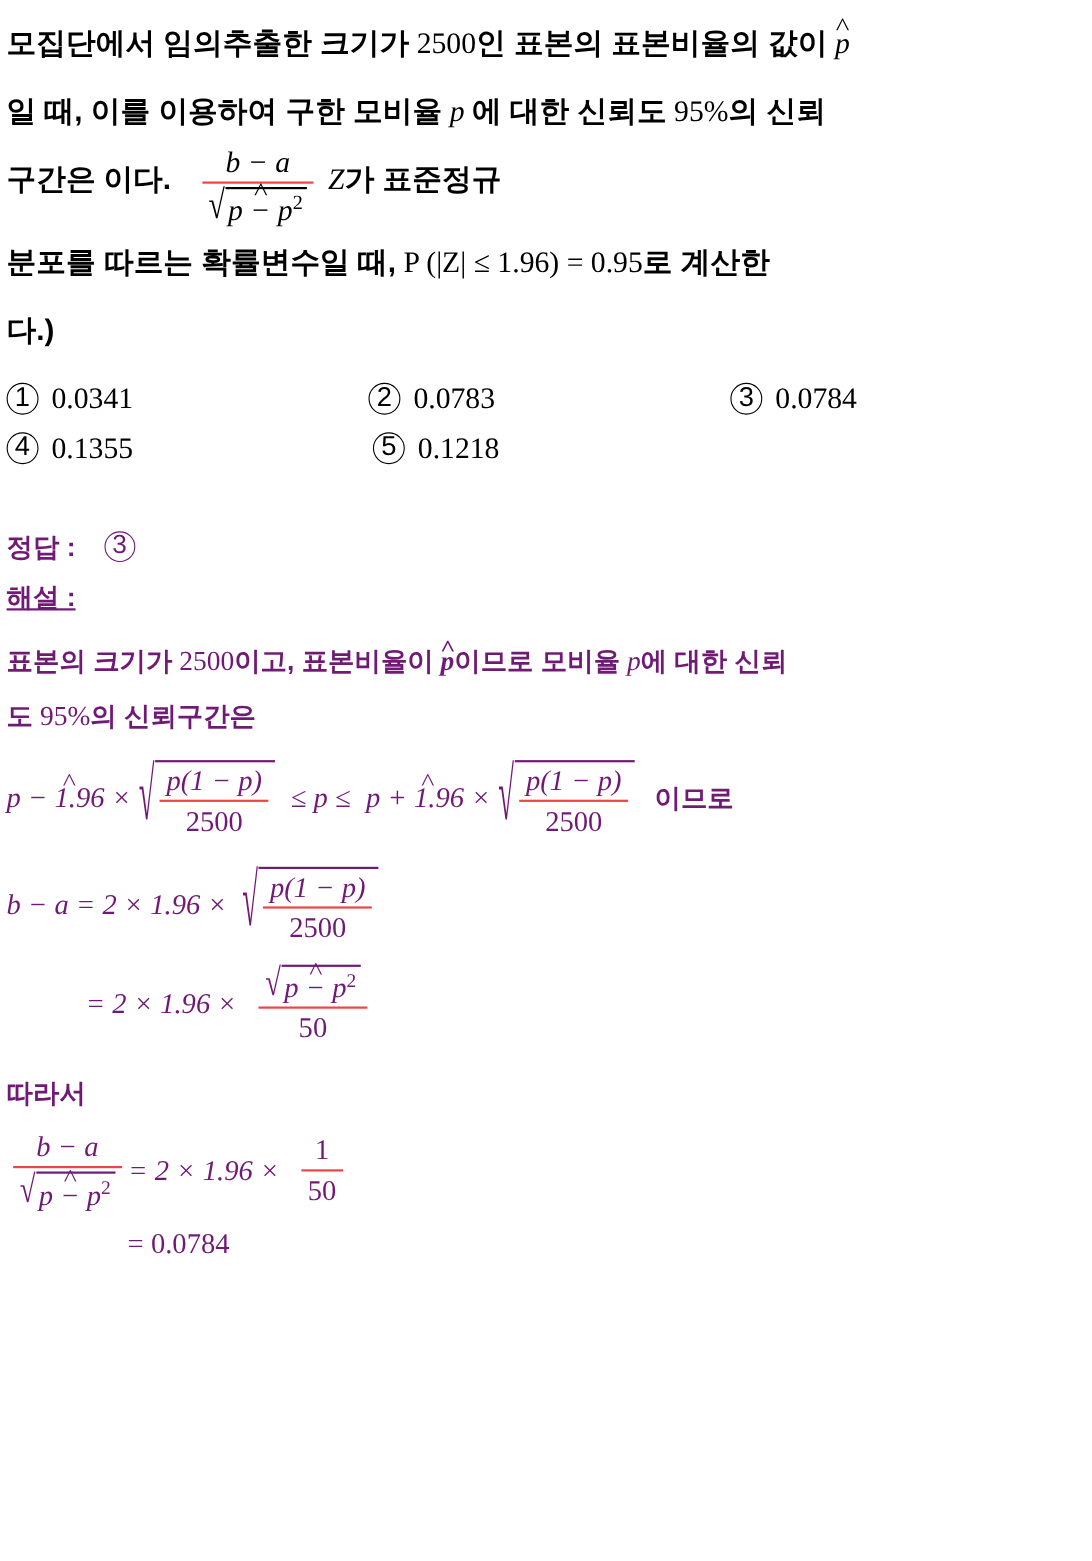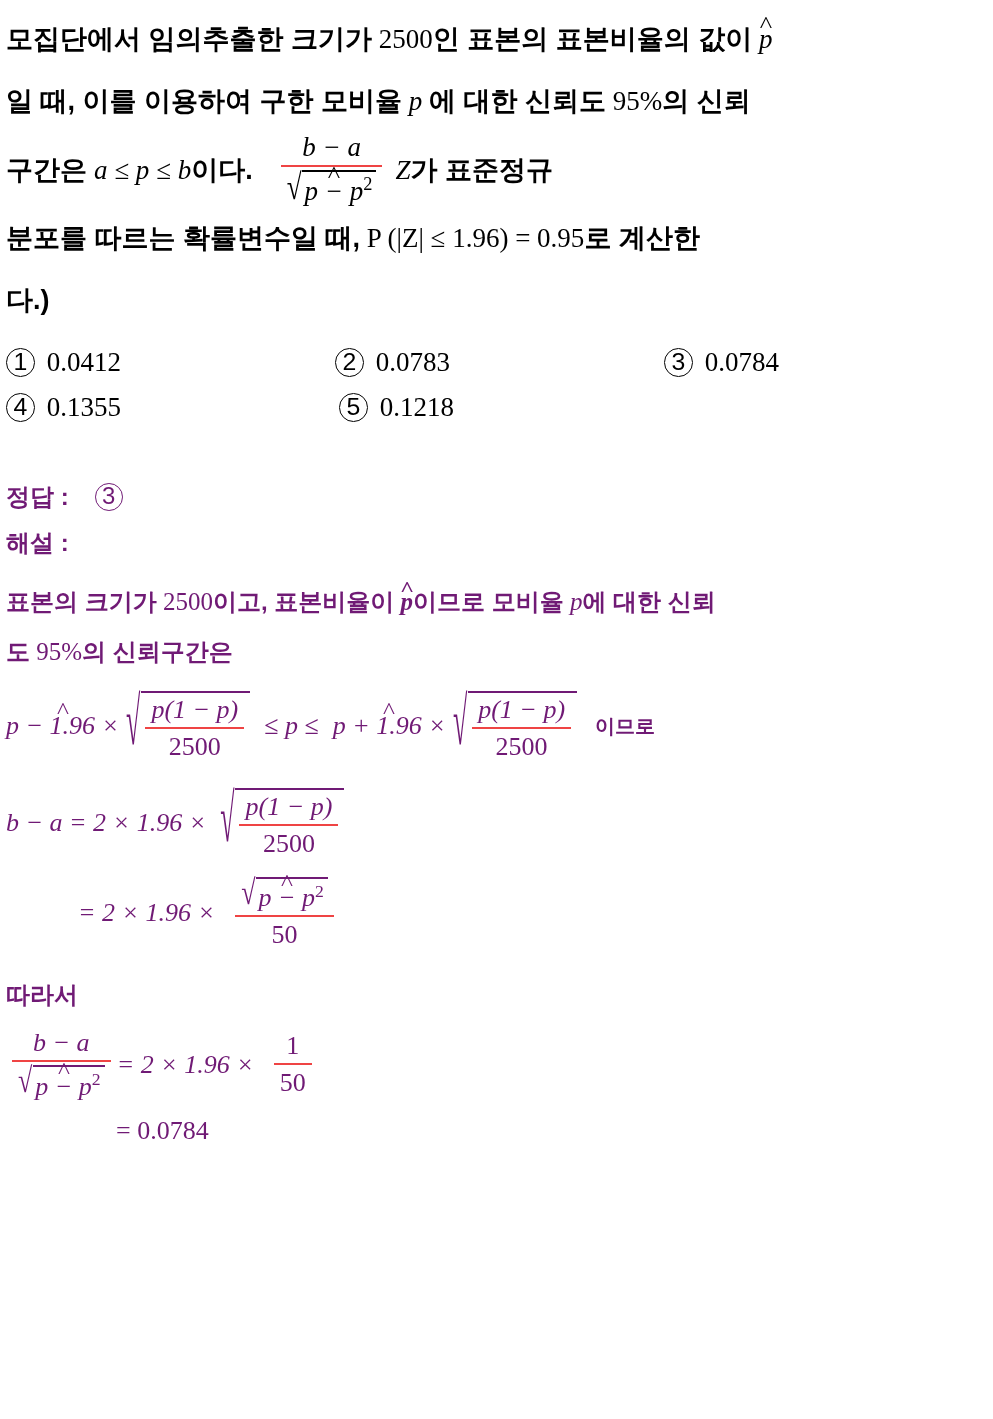--- a/index.html
+++ b/index.html
@@ -122,38 +122,38 @@
     padding-left: 6px;
     font-size: 26px;
   }
   .solution .kr { font-size: 24px; }
   .ans-row {
     display: flex;
     align-items: center;
     gap: 26px;
     margin-bottom: 14px;
   }
-  .sol-label { margin-bottom: 18px; }
+  .sol-label { margin-bottom: 18px; text-decoration: underline; }
 
   .sol-text {
     font-size: 25px;
     line-height: 50px;
   }
   .math-line {
     display: flex;
     align-items: center;
     flex-wrap: nowrap;
     font-size: 26px;
     margin: 14px 0;
   }
   .math-line.indent { padding-left: 72px; }
   .gap { display: inline-block; width: 14px; }
   .gap-s { display: inline-block; width: 7px; }
   .gap-l { display: inline-block; width: 22px; }
-  .tail-kr { margin-left: 18px; font-family: "Liberation Sans", sans-serif; font-weight: bold; font-size: 20px;}
+  .tail-kr { margin-left: 18px; font-family: "Liberation Sans", sans-serif; font-weight: bold; font-size: 24px;}
 </style>
 </head>
 <body>
 
 <div class="page">
 
   <div class="question">
 
     <div class="qline">
       <span class="kr">모집단에서 임의추출한 크기가</span>
@@ -161,24 +161,23 @@
       <span class="mi hat">p</span>
     </div>
 
     <div class="qline">
       <span class="kr">일 때, 이를 이용하여 구한 모비율</span>
       <span class="mi">p</span>
       <span class="kr">에 대한 신뢰도</span>
       <span class="mn">95%</span><span class="kr">의 신뢰</span>
     </div>
 
-    <div class="qline" style="display:flex;align-items:center;flex-wrap:nowrap;">
+    <div class="qline" style="display:flex;align-items:flex-start;flex-wrap:nowrap;">
       <span class="kr">구간은</span>
       <span class="gap-s"></span>
-      <span class="mi">a ≤ p ≤ b</span>
       <span class="kr">이다.</span>
       <span class="gap-l"></span>
       <span class="frac">
         <span class="num mi">b − a</span>
         <span class="den">
           <span class="sqrt">
             <span class="radical">√</span><span class="rad-body"><span class="mi hat">p − p</span><span class="supn">2</span></span>
           </span>
         </span>
       </span>
@@ -194,21 +193,21 @@
 
     <div class="qline">
       <span class="kr">다.)</span>
     </div>
   </div>
 
   <div class="choices">
     <div class="choice-row">
       <div class="choice">
         <span class="circled">1</span>
-        <span class="val">0.0412</span>
+        <span class="val">0.0341</span>
       </div>
       <div class="choice">
         <span class="circled">2</span>
         <span class="val">0.0783</span>
       </div>
       <div class="choice">
         <span class="circled">3</span>
         <span class="val">0.0784</span>
       </div>
     </div>

